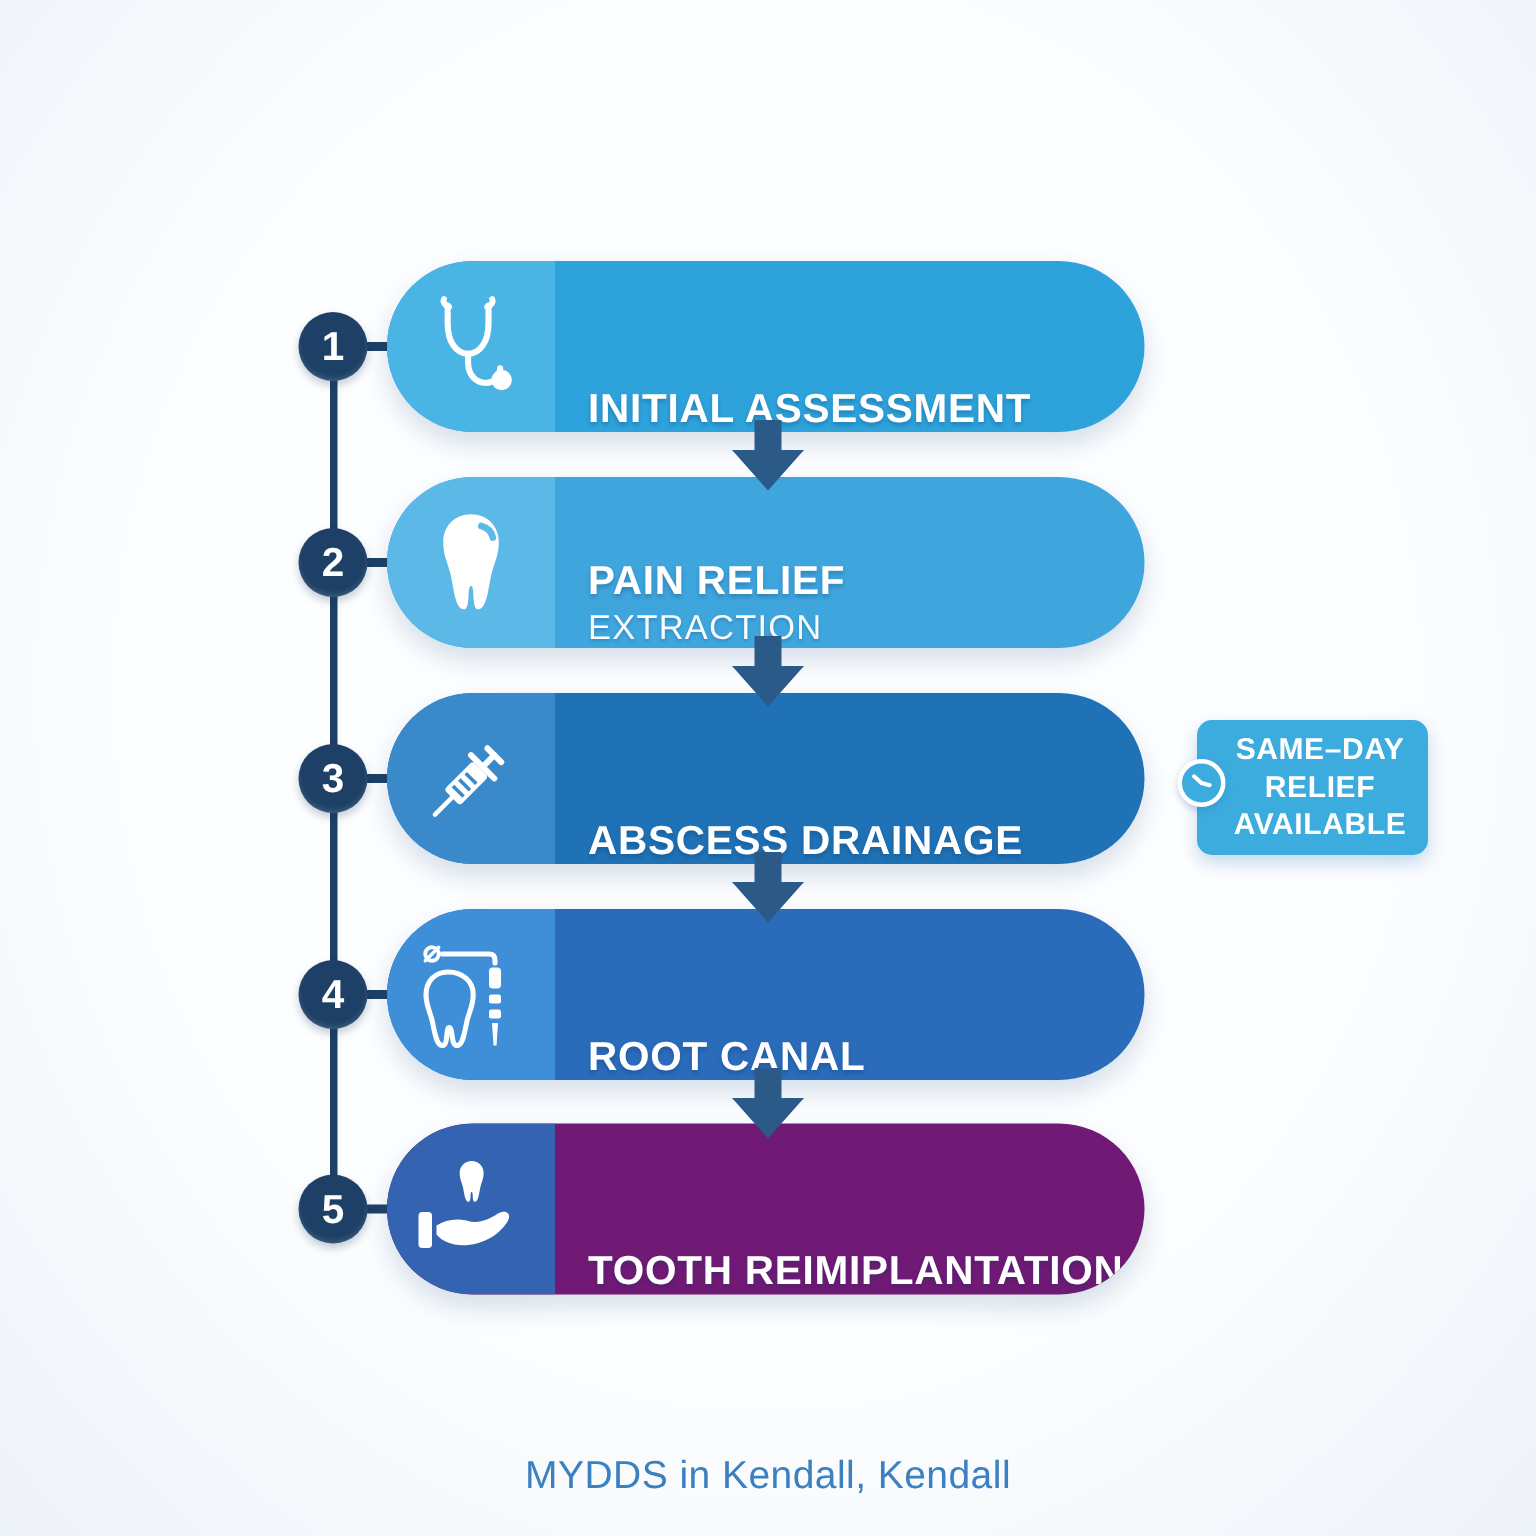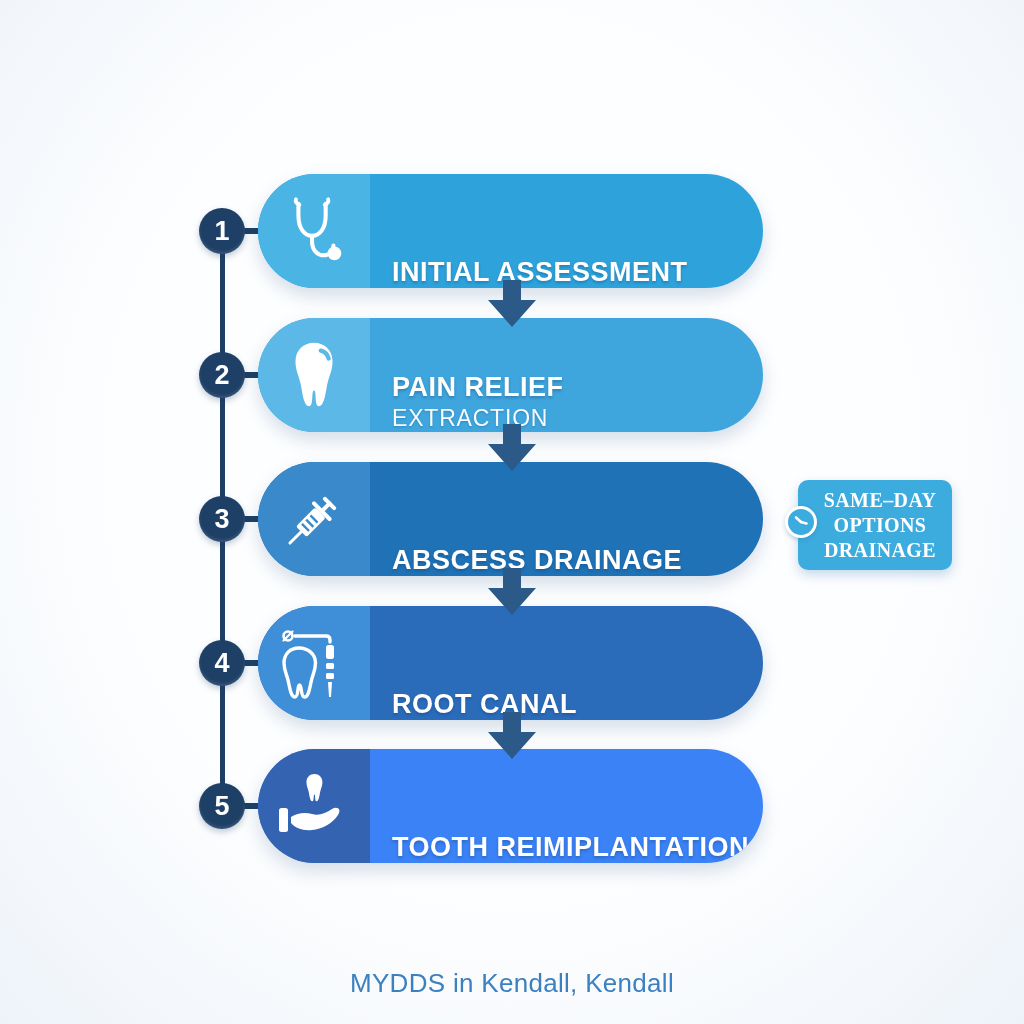--- a/index.html
+++ b/index.html
@@ -28,33 +28,33 @@
   }
   .icon-sec{width:112px;flex:0 0 112px;display:flex;align-items:center;justify-content:center;}
   .text-sec{flex:1;display:flex;flex-direction:column;justify-content:flex-end;padding-left:22px;}
   .title{color:#fff;font-size:27px;font-weight:bold;letter-spacing:.5px;text-shadow:0 2px 3px rgba(10,50,100,.3);}
   .subtitle{color:rgba(255,255,255,.96);font-size:23px;font-weight:400;letter-spacing:.8px;margin-top:2px;text-shadow:0 1px 2px rgba(10,50,100,.25);}
 
   .step-1{top:174px;} .step-1 .pill{background:#2ea3db;} .step-1 .icon-sec{background:#4ab4e5;}
   .step-2{top:318px;} .step-2 .pill{background:#3fa5dd;} .step-2 .icon-sec{background:#5cb8e6;}
   .step-3{top:462px;} .step-3 .pill{background:#1f72b6;} .step-3 .icon-sec{background:#3a8acb;}
   .step-4{top:606px;} .step-4 .pill{background:#2b6cba;} .step-4 .icon-sec{background:#3f8ed8;}
-  .step-5{top:749px;} .step-5 .pill{background:#3b82f6;} .step-5 .icon-sec{background:#3463b2;}
+  .step-5{top:749px;} .step-5 .pill{background:#701a75;} .step-5 .icon-sec{background:#3463b2;}
 
   
   .flow-arrow{position:absolute;left:486px;width:52px;height:48px;z-index:3;}
   .arrow-1{top:280px;} .arrow-2{top:424px;} .arrow-3{top:568px;} .arrow-4{top:712px;}
 
   
   .badge{
     position:absolute;left:798px;top:480px;width:154px;height:90px;background:#3cacdf;border-radius:10px;
     display:flex;flex-direction:column;align-items:center;justify-content:center;z-index:2;
     box-shadow:0 5px 12px rgba(50,120,180,.28);padding-left:10px;box-sizing:border-box;
   }
-  .badge-line{color:#fff;font-size:20px;font-weight:600;letter-spacing:.4px;line-height:25px;text-align:center;font-family:Liberation Serif, serif;}
+  .badge-line{color:#fff;font-size:20px;font-weight:600;letter-spacing:.4px;line-height:25px;text-align:center;}
   .clock{
     position:absolute;left:785px;top:506px;width:26px;height:26px;border-radius:50%;
     border:3px solid #fff;background:#3cacdf;z-index:3;box-shadow:0 2px 5px rgba(50,110,170,.3);
   }
 
   
   .footer{position:absolute;left:0;top:968px;width:100%;text-align:center;z-index:1;}
   .footer-text{color:#3b80c1;font-size:26px;font-weight:500;letter-spacing:.3px;}
 
   svg{display:block;}
@@ -205,22 +205,22 @@
       </svg>
   </div>
   <div class="flow-arrow arrow-4">
     <svg width="52" height="48" viewBox="0 0 52 48">
         <path d="M17,0 H35 V20 H50 L26,47 L2,20 H17 Z" fill="#2b5a88"></path>
       </svg>
   </div>
 
   <div class="badge">
     <div class="badge-line">SAME–DAY</div>
-    <div class="badge-line">OPTIONS</div>
-    <div class="badge-line">DRAINAGE</div>
+    <div class="badge-line">RELIEF</div>
+    <div class="badge-line">AVAILABLE</div>
   </div>
   <div class="clock">
     <svg width="26" height="26" viewBox="0 0 26 26">
       <line x1="13" y1="13" x2="8" y2="8.5" stroke="#fff" stroke-width="2.6" stroke-linecap="round"></line>
       <line x1="13" y1="13" x2="18.5" y2="14.5" stroke="#fff" stroke-width="2.6" stroke-linecap="round"></line>
     </svg>
   </div>
 
   <div class="footer">
     <span class="footer-text">MYDDS in Kendall, Kendall</span>

